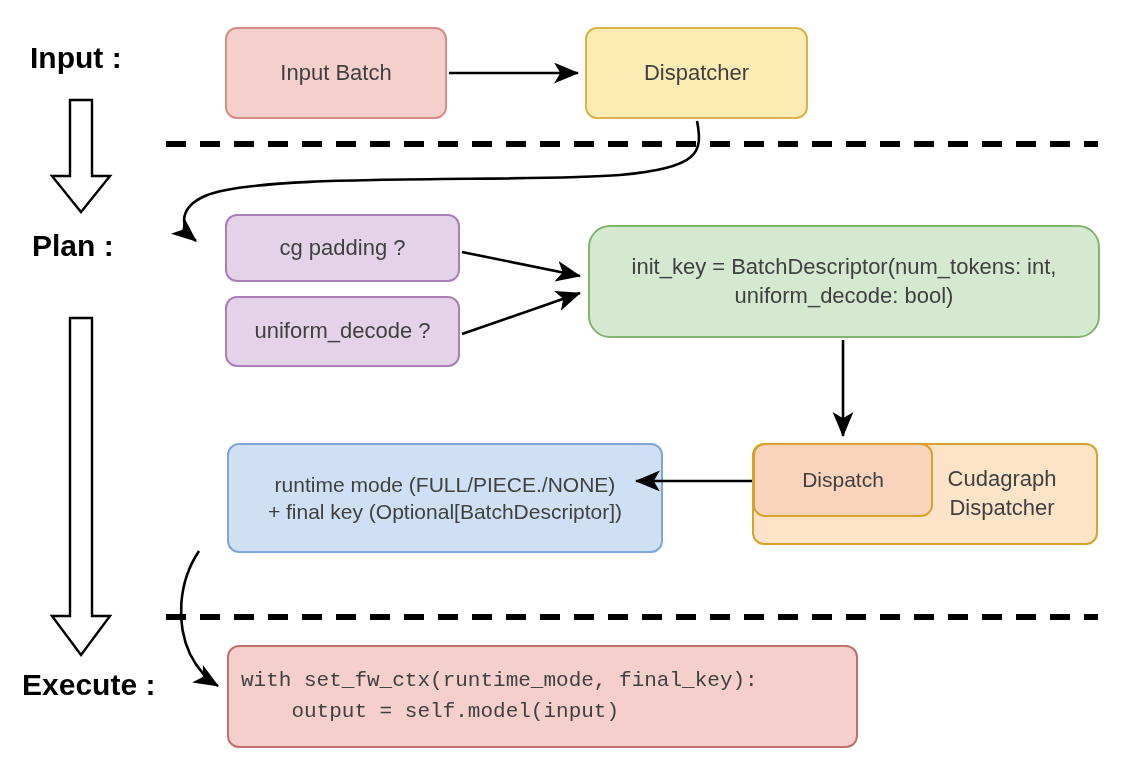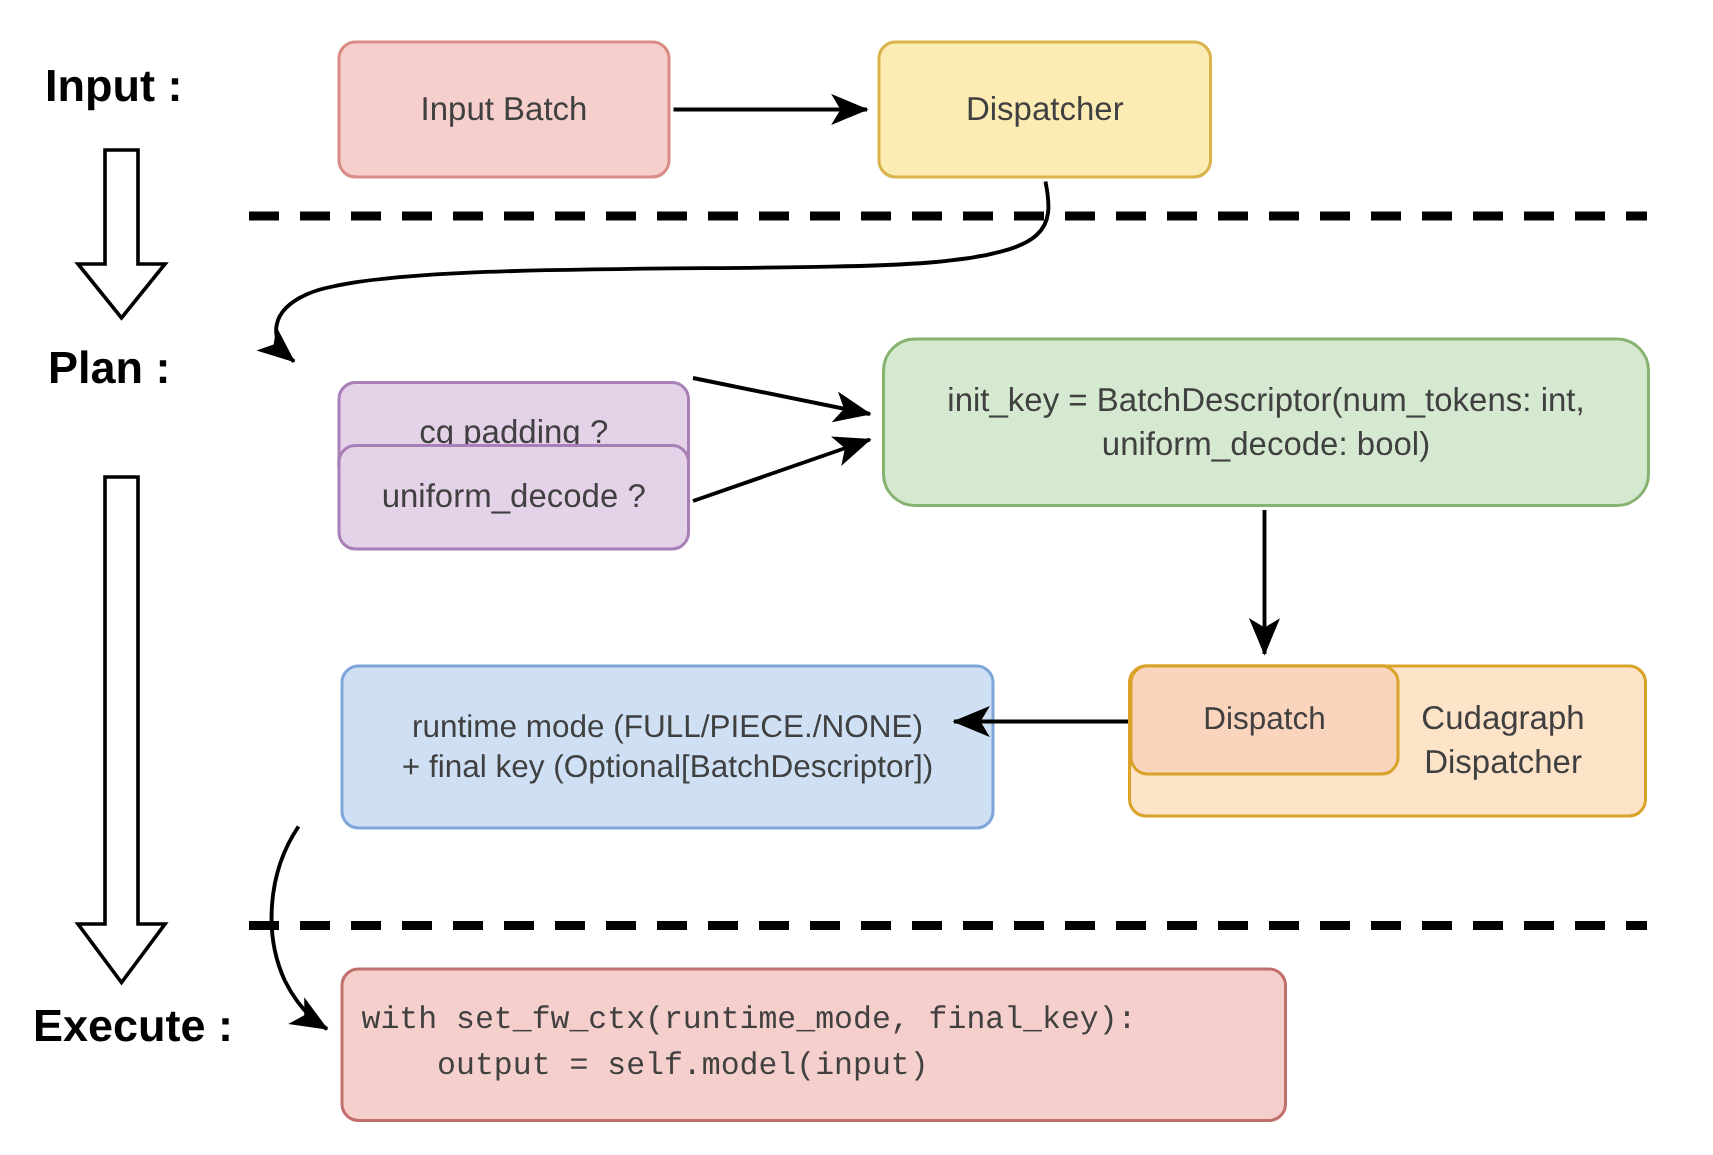--- a/index.html
+++ b/index.html
@@ -119,21 +119,21 @@
   <div class="stage-label" style="left:30px; top:41px;">Input :</div>
 
   <div class="stage-label" style="left:32px; top:229px;">Plan :</div>
 
   <div class="stage-label" style="left:22px; top:668px;">Execute :</div>
 
   <div class="node node-input-batch" style="left:225px; top:27px; width:222px; height:92px;">Input Batch</div>
 
   <div class="node node-preprocess" style="left:585px; top:27px; width:223px; height:92px;">Dispatcher</div>
 
-  <div class="node node-cond" style="left:225px; top:214px; width:235px; height:68px;margin-top:40px;">cg padding ?</div>
+  <div class="node node-cond" style="left:225px; top:214px; width:235px; height:68px;">cg padding ?</div>
 
   <div class="node node-cond" style="left:225px; top:296px; width:235px; height:71px;">uniform_decode ?</div>
 
   <div class="node node-key" style="left:588px; top:225px; width:512px; height:113px; flex-direction:column;">
     <span>init_key = BatchDescriptor(num_tokens: int,</span>
     <span>uniform_decode: bool)</span>
   </div>
 
   <div class="node node-outerdispatch" style="left:752px; top:443px; width:346px; height:102px; flex-direction:column; align-items:flex-end; justify-content:center; padding-right:14px;">
     <span style="width:160px; text-align:center;">Cudagraph</span>

